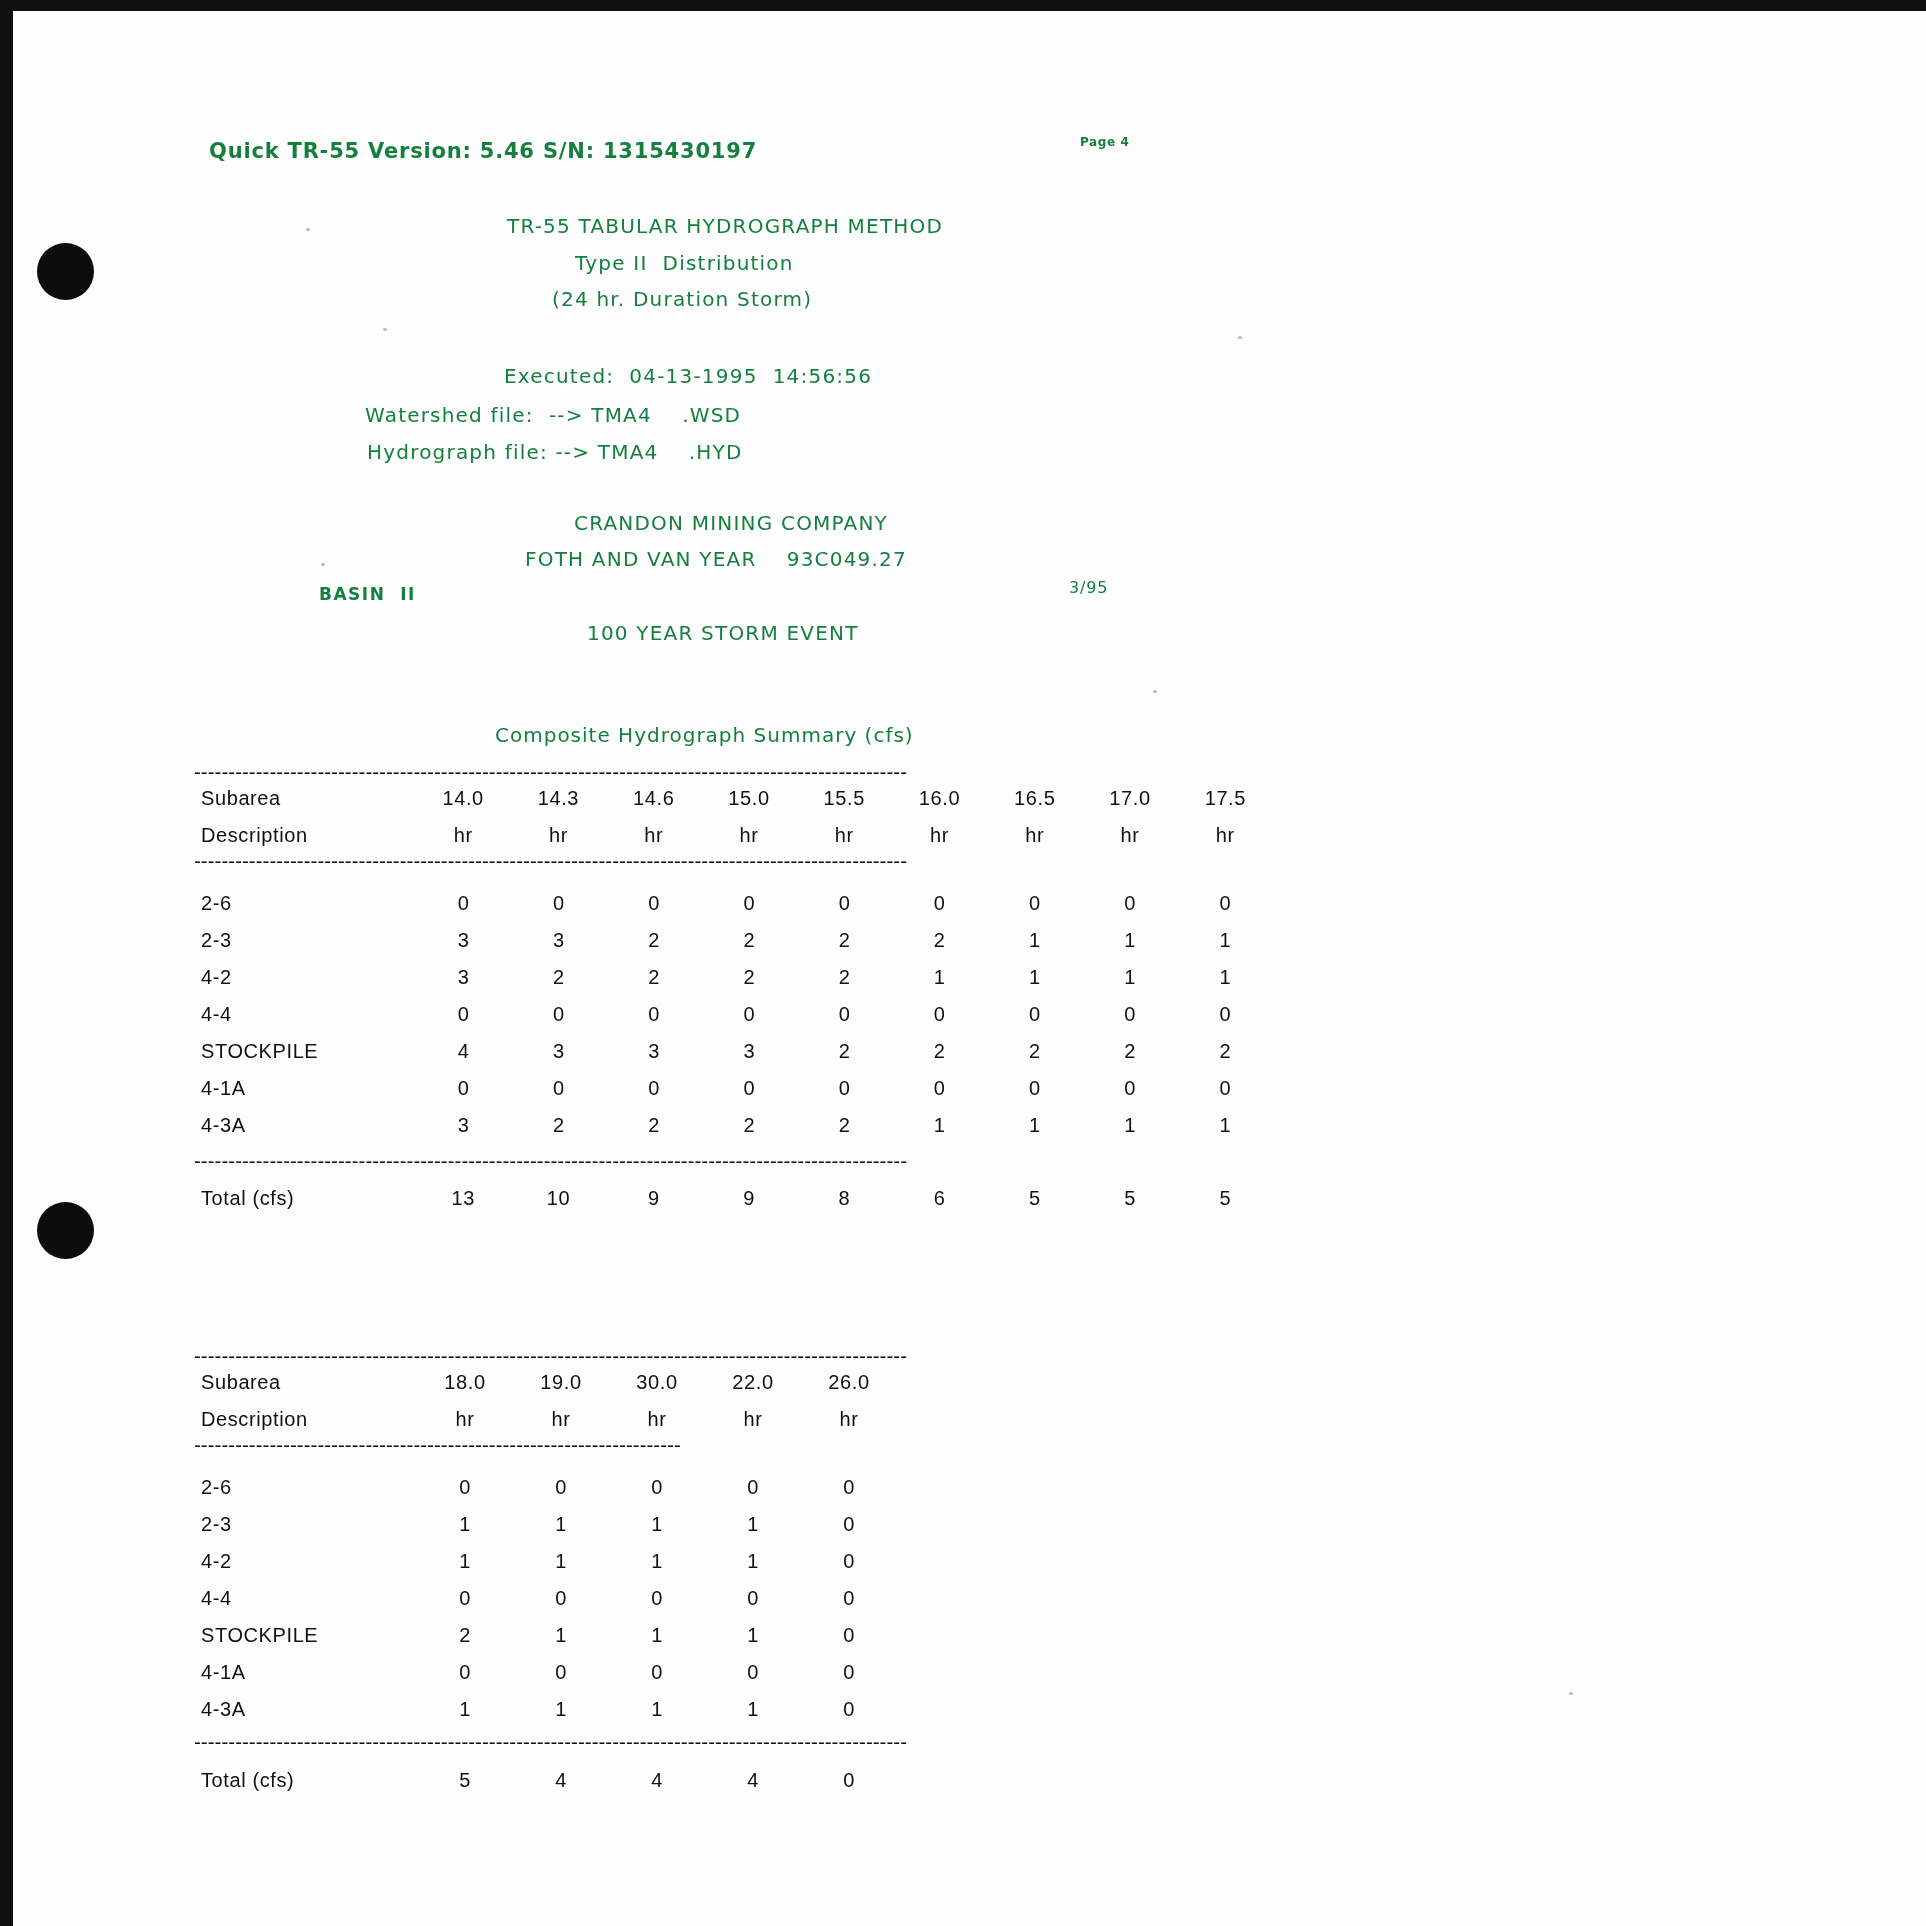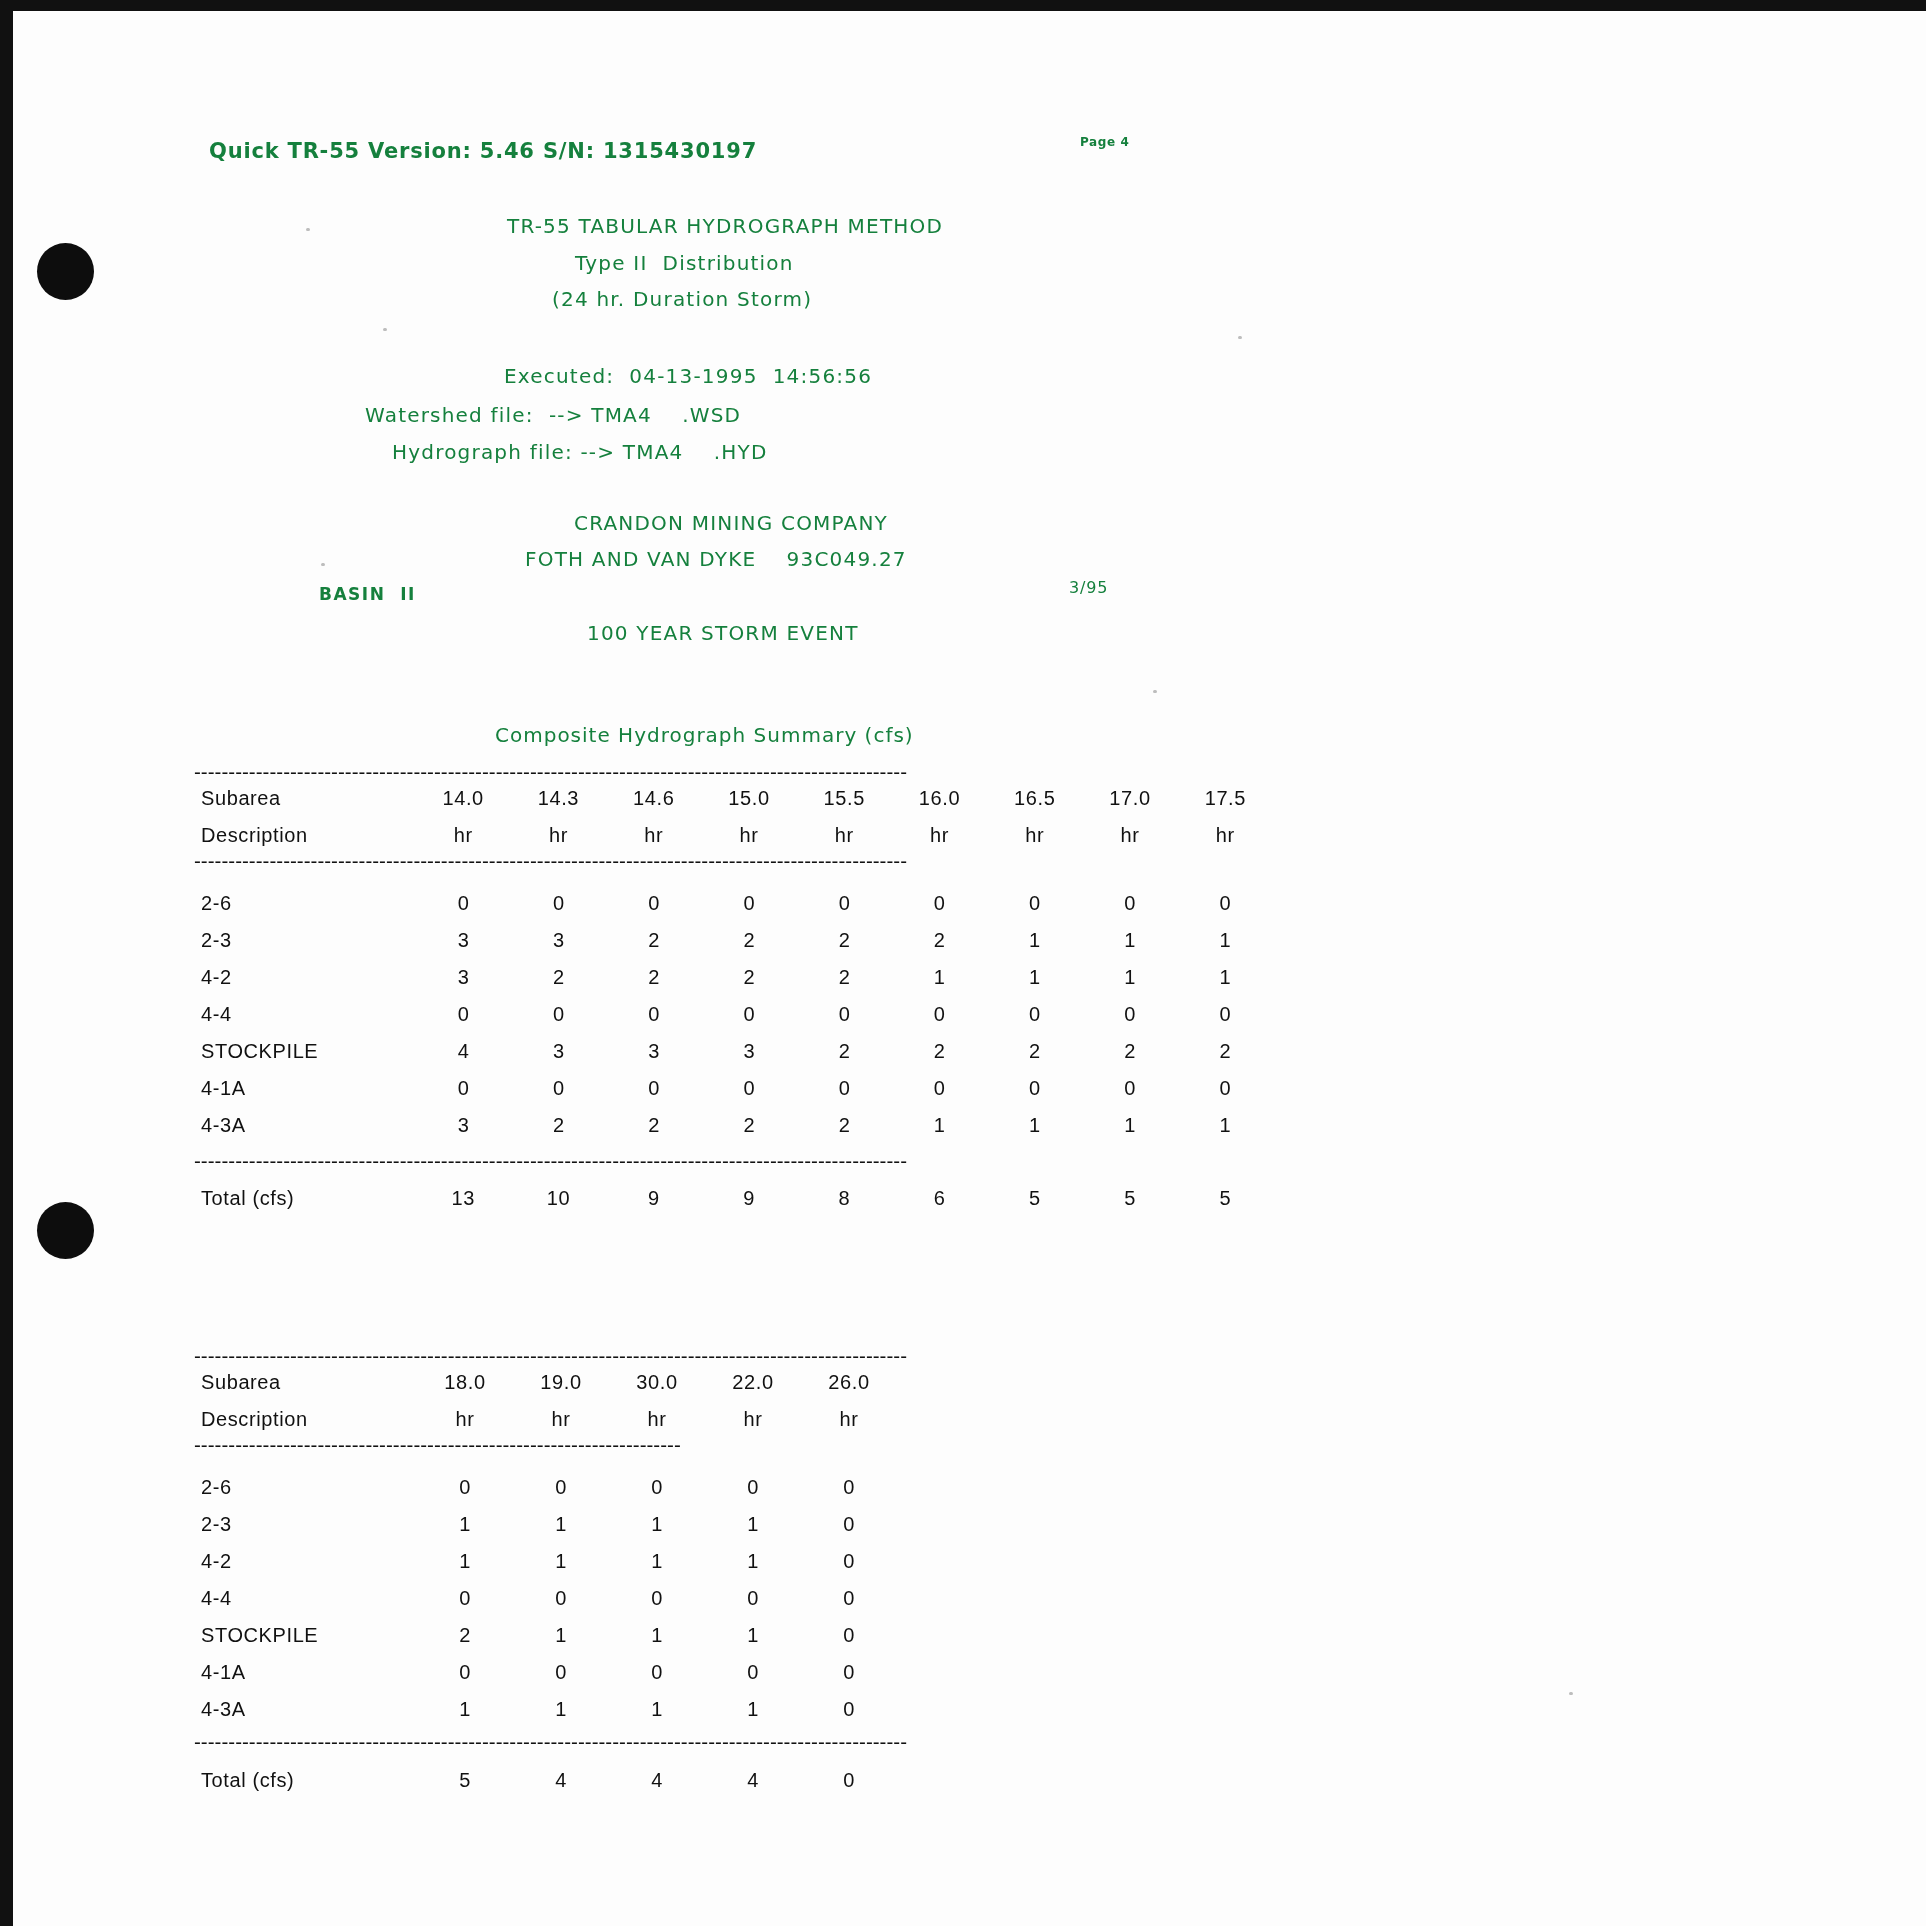--- a/index.html
+++ b/index.html
@@ -72,21 +72,21 @@
     font-size: 20px;
     letter-spacing: 1.2px;
     text-align: left;
   }
   .title1 { left: 494px; top: 202px; }
   .title2 { left: 562px; top: 239px; }
   .title3 { left: 539px; top: 275px; }
 
   .exec   { left: 491px; top: 352px; }
   .wfile  { left: 352px;  top: 391px; }
-  .hfile  { left: 354px;  top: 428px; margin-left: 25px; }
+  .hfile  { left: 354px;  top: 428px; }
 
   .comp1  { left: 561px; top: 499px; }
   .comp2  { left: 512px; top: 535px; }
   .basin  { left: 306px;  top: 572px; font-weight: 700; font-size: 17px; letter-spacing: 1.5px;}
   .date   { left: 1056px; top: 566px; font-size: 16px; letter-spacing: 0.8px;}
   .storm  { left: 574px; top: 609px; }
 
   
   .tbl-caption {
     left: 482px; top: 711px;
@@ -145,21 +145,21 @@
 
     <div class="mono abs t-line title1">TR-55 TABULAR HYDROGRAPH METHOD</div>
     <div class="mono abs t-line title2">Type II  Distribution</div>
     <div class="mono abs t-line title3">(24 hr. Duration Storm)</div>
 
     <div class="mono abs t-line exec">Executed:  04-13-1995  14:56:56</div>
     <div class="mono abs t-line wfile">Watershed file:  --&gt; TMA4    .WSD</div>
     <div class="mono abs t-line hfile">Hydrograph file: --&gt; TMA4    .HYD</div>
 
     <div class="mono abs t-line comp1">CRANDON MINING COMPANY</div>
-    <div class="mono abs t-line comp2">FOTH AND VAN DYKE    93C049.27</div>
+    <div class="mono abs t-line comp2">FOTH AND VAN YEAR    93C049.27</div>
     <div class="mono abs basin">BASIN  II</div>
     <div class="mono abs date">3/95</div>
     <div class="mono abs t-line storm">100 YEAR STORM EVENT</div>
 
     <div class="mono abs tbl-caption">Composite Hydrograph Summary (cfs)</div>
 
     <div class="t1">
       <div class="dashline dash-wide">--------------------------------------------------------------------------------------------------------</div>
       <table class="grid">
         <tbody>

